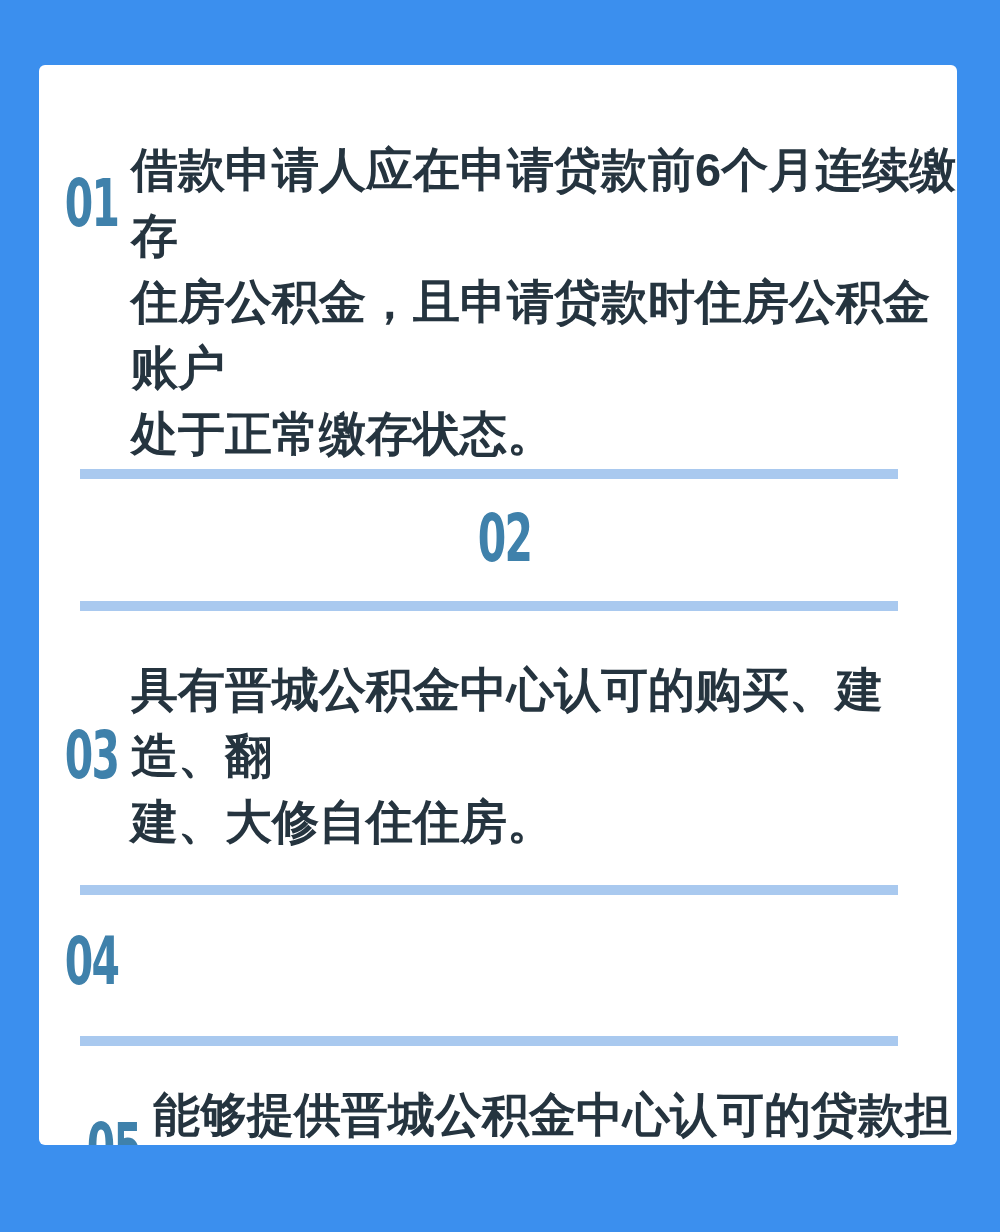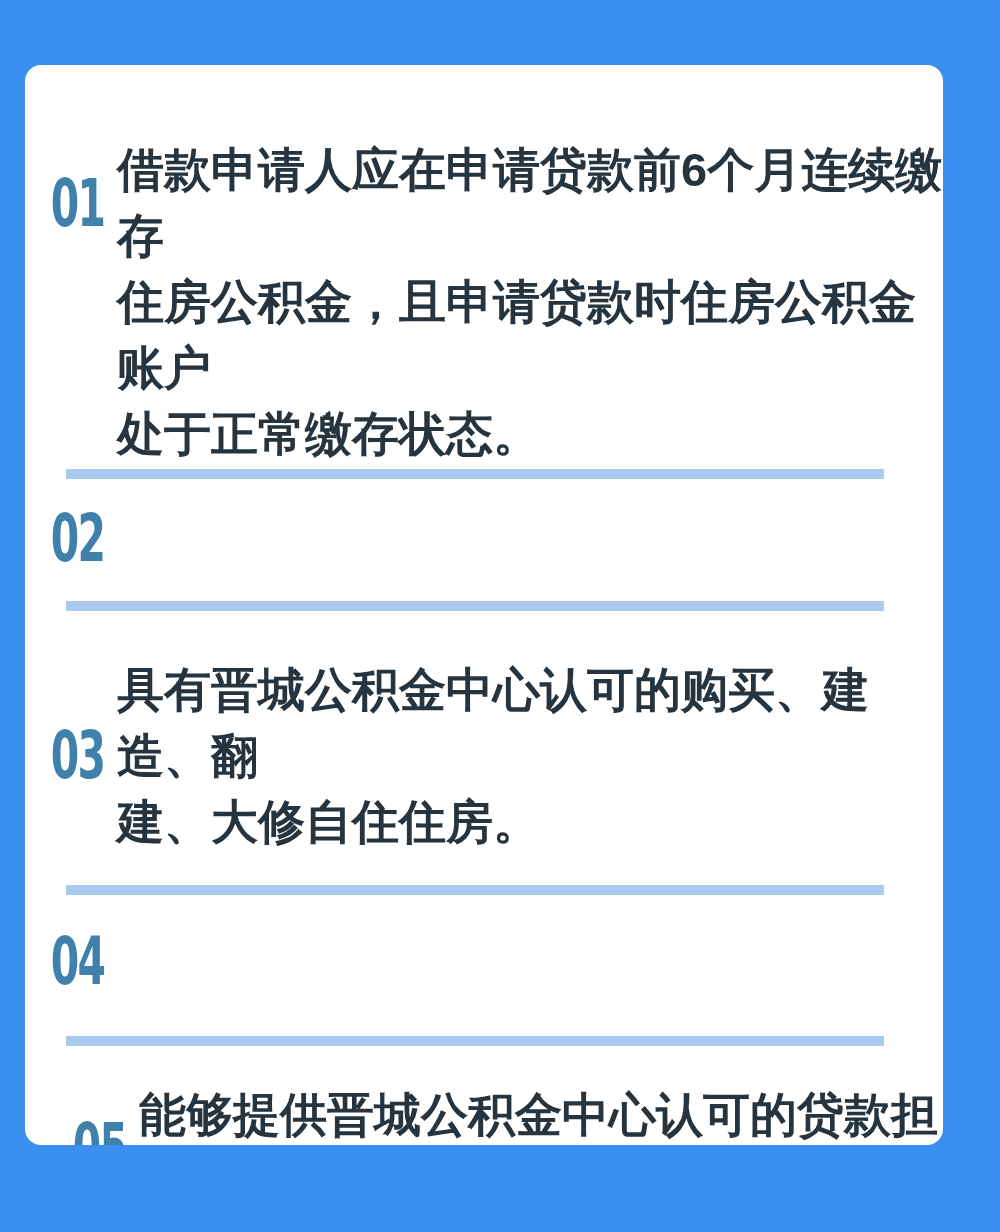--- a/index.html
+++ b/index.html
@@ -8,26 +8,26 @@
   }
   .canvas {
     position: relative;
     width: 1000px;
     height: 1232px;
     background: #3b8fee;
     overflow: hidden;
   }
   .card {
     position: absolute;
-    left: 25px;
+    left: 39px;
     top: 65px;
     width: 918px;
     height: 1080px;
     background: #ffffff;
-    border-radius: 16px;
+    border-radius: 6px;
     box-sizing: border-box;
     padding-top: 72px;
     overflow: hidden;
   }
   .row {
     display: flex;
     align-items: center;
     padding-left: 14px;
   }
   .num {
@@ -56,21 +56,21 @@
     line-height: 66px;
     white-space: pre-line;
   }
   .divider {
     height: 10px;
     background: #a9c9ef;
     margin-left: 41px;
     margin-right: 59px;
   }
   .d1 { margin-top: 2px; }
-  .r2 { margin-top: 25px; }
+  .r2 { margin-top: 25px; flex-direction: column; }
   .d2 { margin-top: 27px; }
   .r3 { margin-top: 46px; }
   .d3 { margin-top: 30px; }
   .r4 { margin-top: 32px; }
   .d4 { margin-top: 39px; }
   .r5 { margin-top: 36px; padding-left: 36px; }
   .d5 { margin-top: 38px; }
   .r6 { margin-top: 40px; }
 </style>
 </head>

